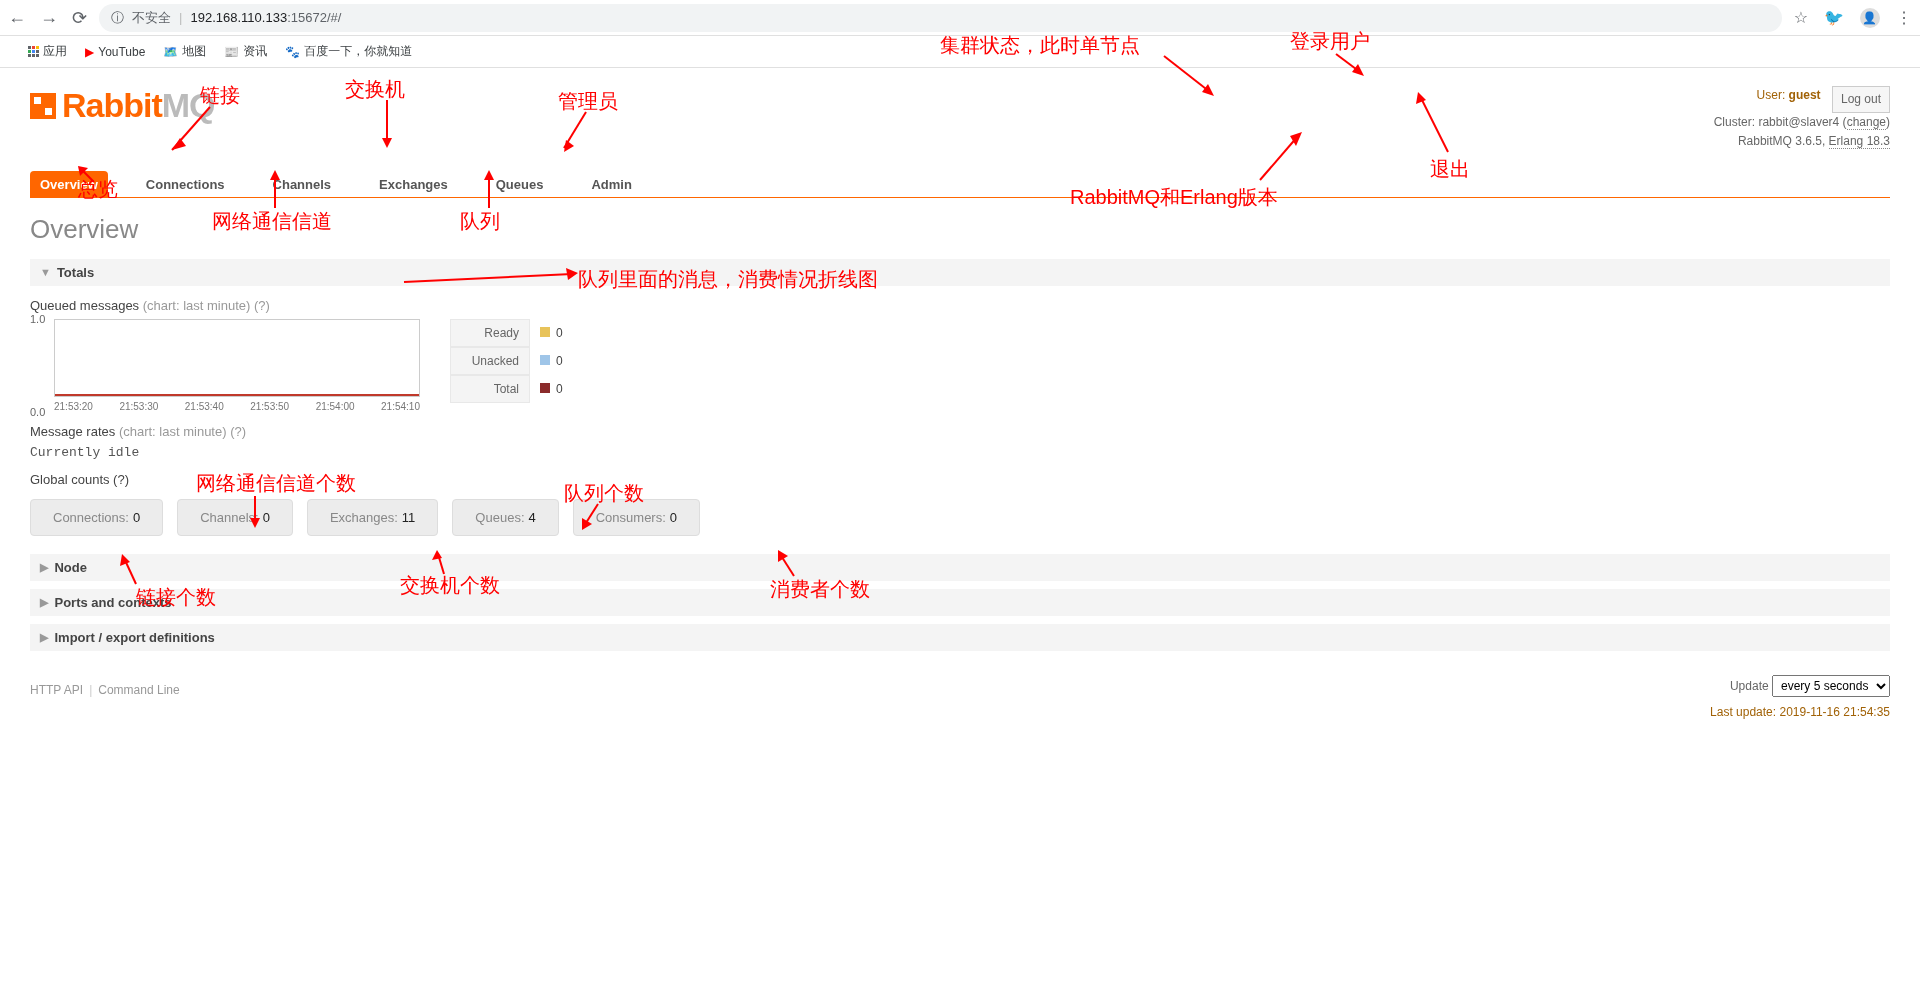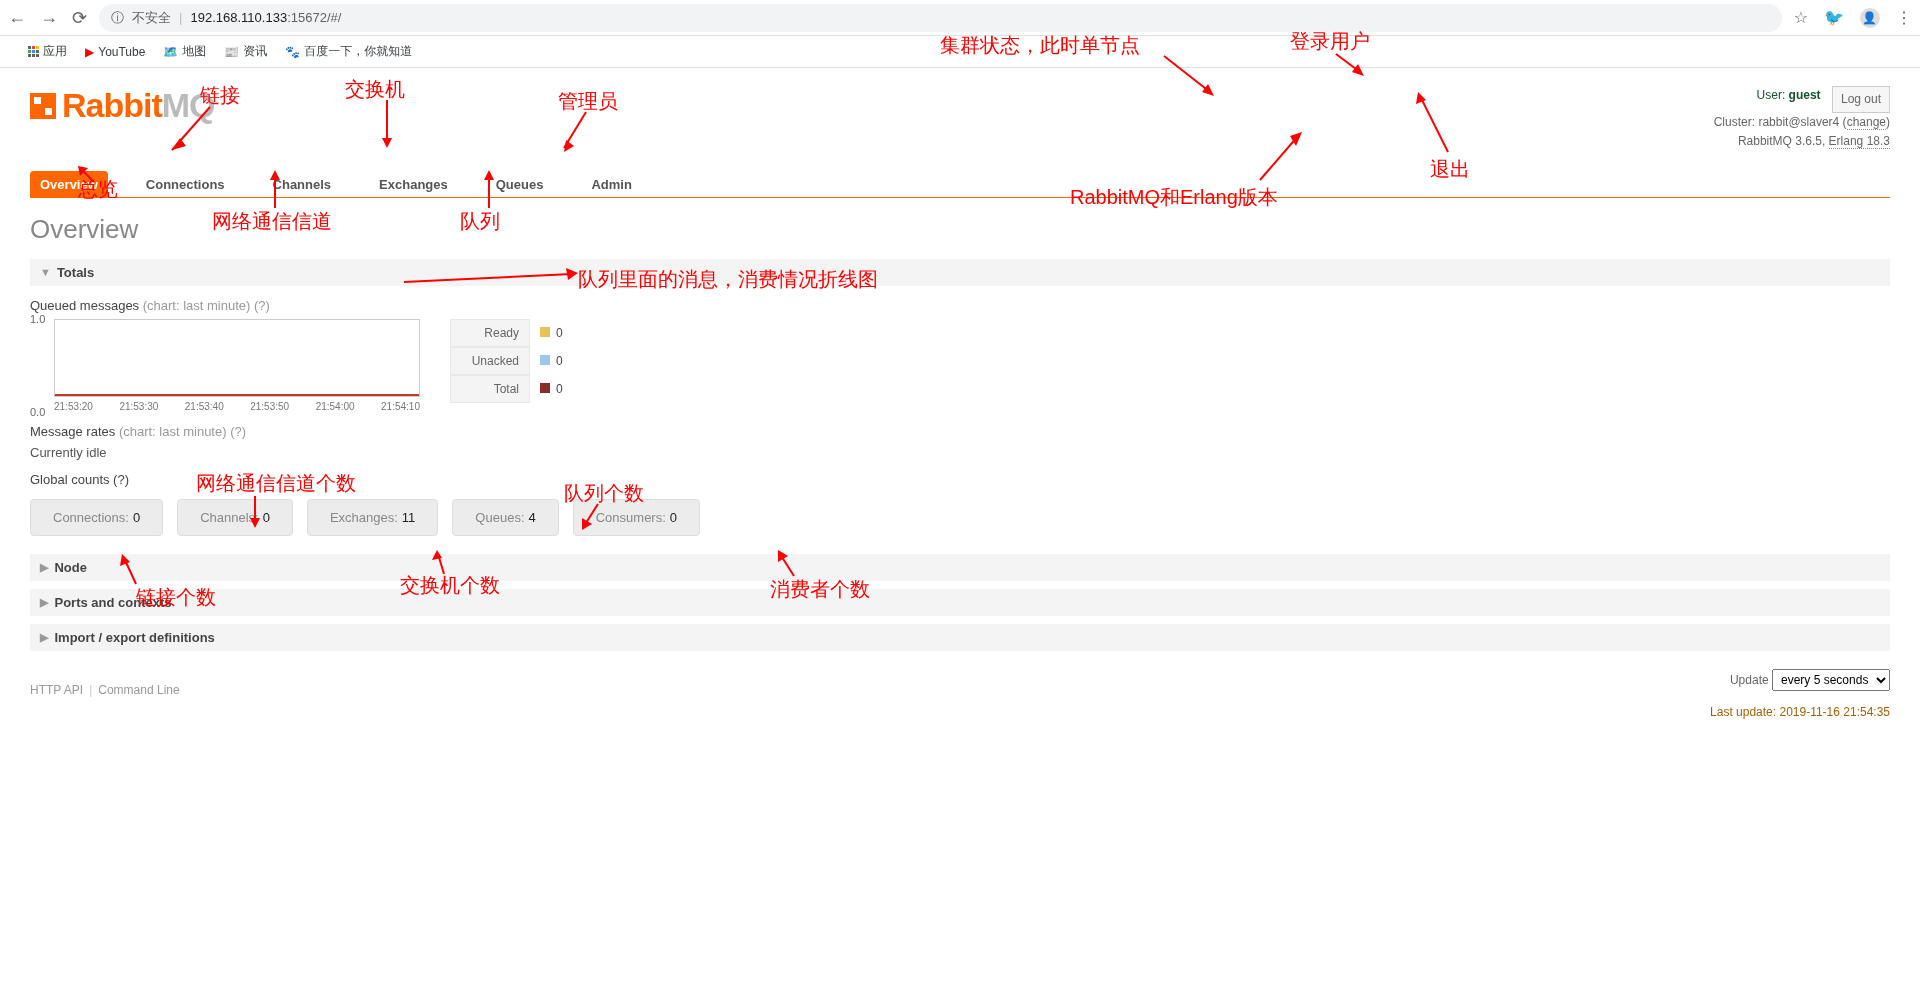--- a/index.html
+++ b/index.html
@@ -19,21 +19,21 @@
 
 .page { padding: 18px 30px 30px 30px; position: relative; }
 .logo-row { display: flex; align-items: flex-start; }
 .logo { font-size: 34px; font-weight: 700; color: #ff6600; letter-spacing: -1px; display: flex; align-items: center; }
 .logo .mq { color: #bbb; }
 .logo .mark { display:inline-block; width:26px; height:26px; background:#ff6600; margin-right:6px; position:relative; }
 .logo .mark::before { content:""; position:absolute; left:4px; top:4px; width:7px; height:7px; background:#fff; }
 .logo .mark::after { content:""; position:absolute; right:4px; bottom:4px; width:7px; height:7px; background:#fff; }
 
 .header-right { margin-left: auto; text-align: right; font-size: 12px; color: #666; line-height: 1.6; }
-.header-right .user { color: #14532d; }
+.header-right .user { color: #a16207; }
 .header-right .link { border-bottom: 1px dotted #888; }
 .logout-btn { display:inline-block; border:1px solid #ccc; background:#f6f6f6; padding:3px 8px; font-size:12px; margin-left:8px; vertical-align:top; }
 
 
 .tabs { display:flex; gap:28px; margin-top:18px; border-bottom:1px solid #ff6600; }
 .tab { padding:6px 10px; font-weight:700; font-size:13px; color:#555; position:relative; top:1px; }
 .tab.active { background:#ff6600; color:#fff; border-radius:4px 4px 0 0; }
 
 h1.page-title { font-size:26px; font-weight:400; color:#888; margin:16px 0 14px; }
 
@@ -212,21 +212,21 @@
       <div class="legend-row">
           <div class="legend-label">Total</div>
           <div><span class="swatch sw-total"></span><span>0</span></div>
         </div>
     </div>
   </div>
 
   <div class="subhead">
     <span>Message rates</span> <span class="muted">(chart: last minute) (?)</span>
   </div>
-  <div style="font-size:13px; color:#555; margin:4px 0 8px;">Currently idle</div>
+  <div style="font-size:13px; color:#555; margin:4px 0 8px;font-family:Liberation Mono, monospace;">Currently idle</div>
   <div class="subhead">Global counts (?)</div>
 
   <div class="counts-row">
     <div class="count-box"><span>Connections:</span><span class="val">0</span></div>
     <div class="count-box"><span>Channels:</span><span class="val">0</span></div>
     <div class="count-box"><span>Exchanges:</span><span class="val">11</span></div>
     <div class="count-box"><span>Queues:</span><span class="val">4</span></div>
     <div class="count-box"><span>Consumers:</span><span class="val">0</span></div>
   </div>
 
@@ -236,21 +236,21 @@
     </div>
   <div class="section-header">
       <span class="chev">▶</span>
       <span>Ports and contexts</span>
     </div>
   <div class="section-header">
       <span class="chev">▶</span>
       <span>Import / export definitions</span>
     </div>
 
-  <div style="display:flex; align-items:flex-start; margin-top:18px;gap:40px;">
+  <div style="display:flex; align-items:flex-end; margin-top:18px;gap:40px;">
     <div class="footer-row">
       <span>HTTP API</span><span class="sep">|</span><span>Command Line</span>
     </div>
     <div class="update-row" style="margin-left:auto; margin-top:0;">
       <span>Update</span>
       <select><option>every 5 seconds</option></select>
     </div>
   </div>
   <div class="lastupdate"><span>Last update:</span> <span>2019-11-16 21:54:35</span></div>
 

